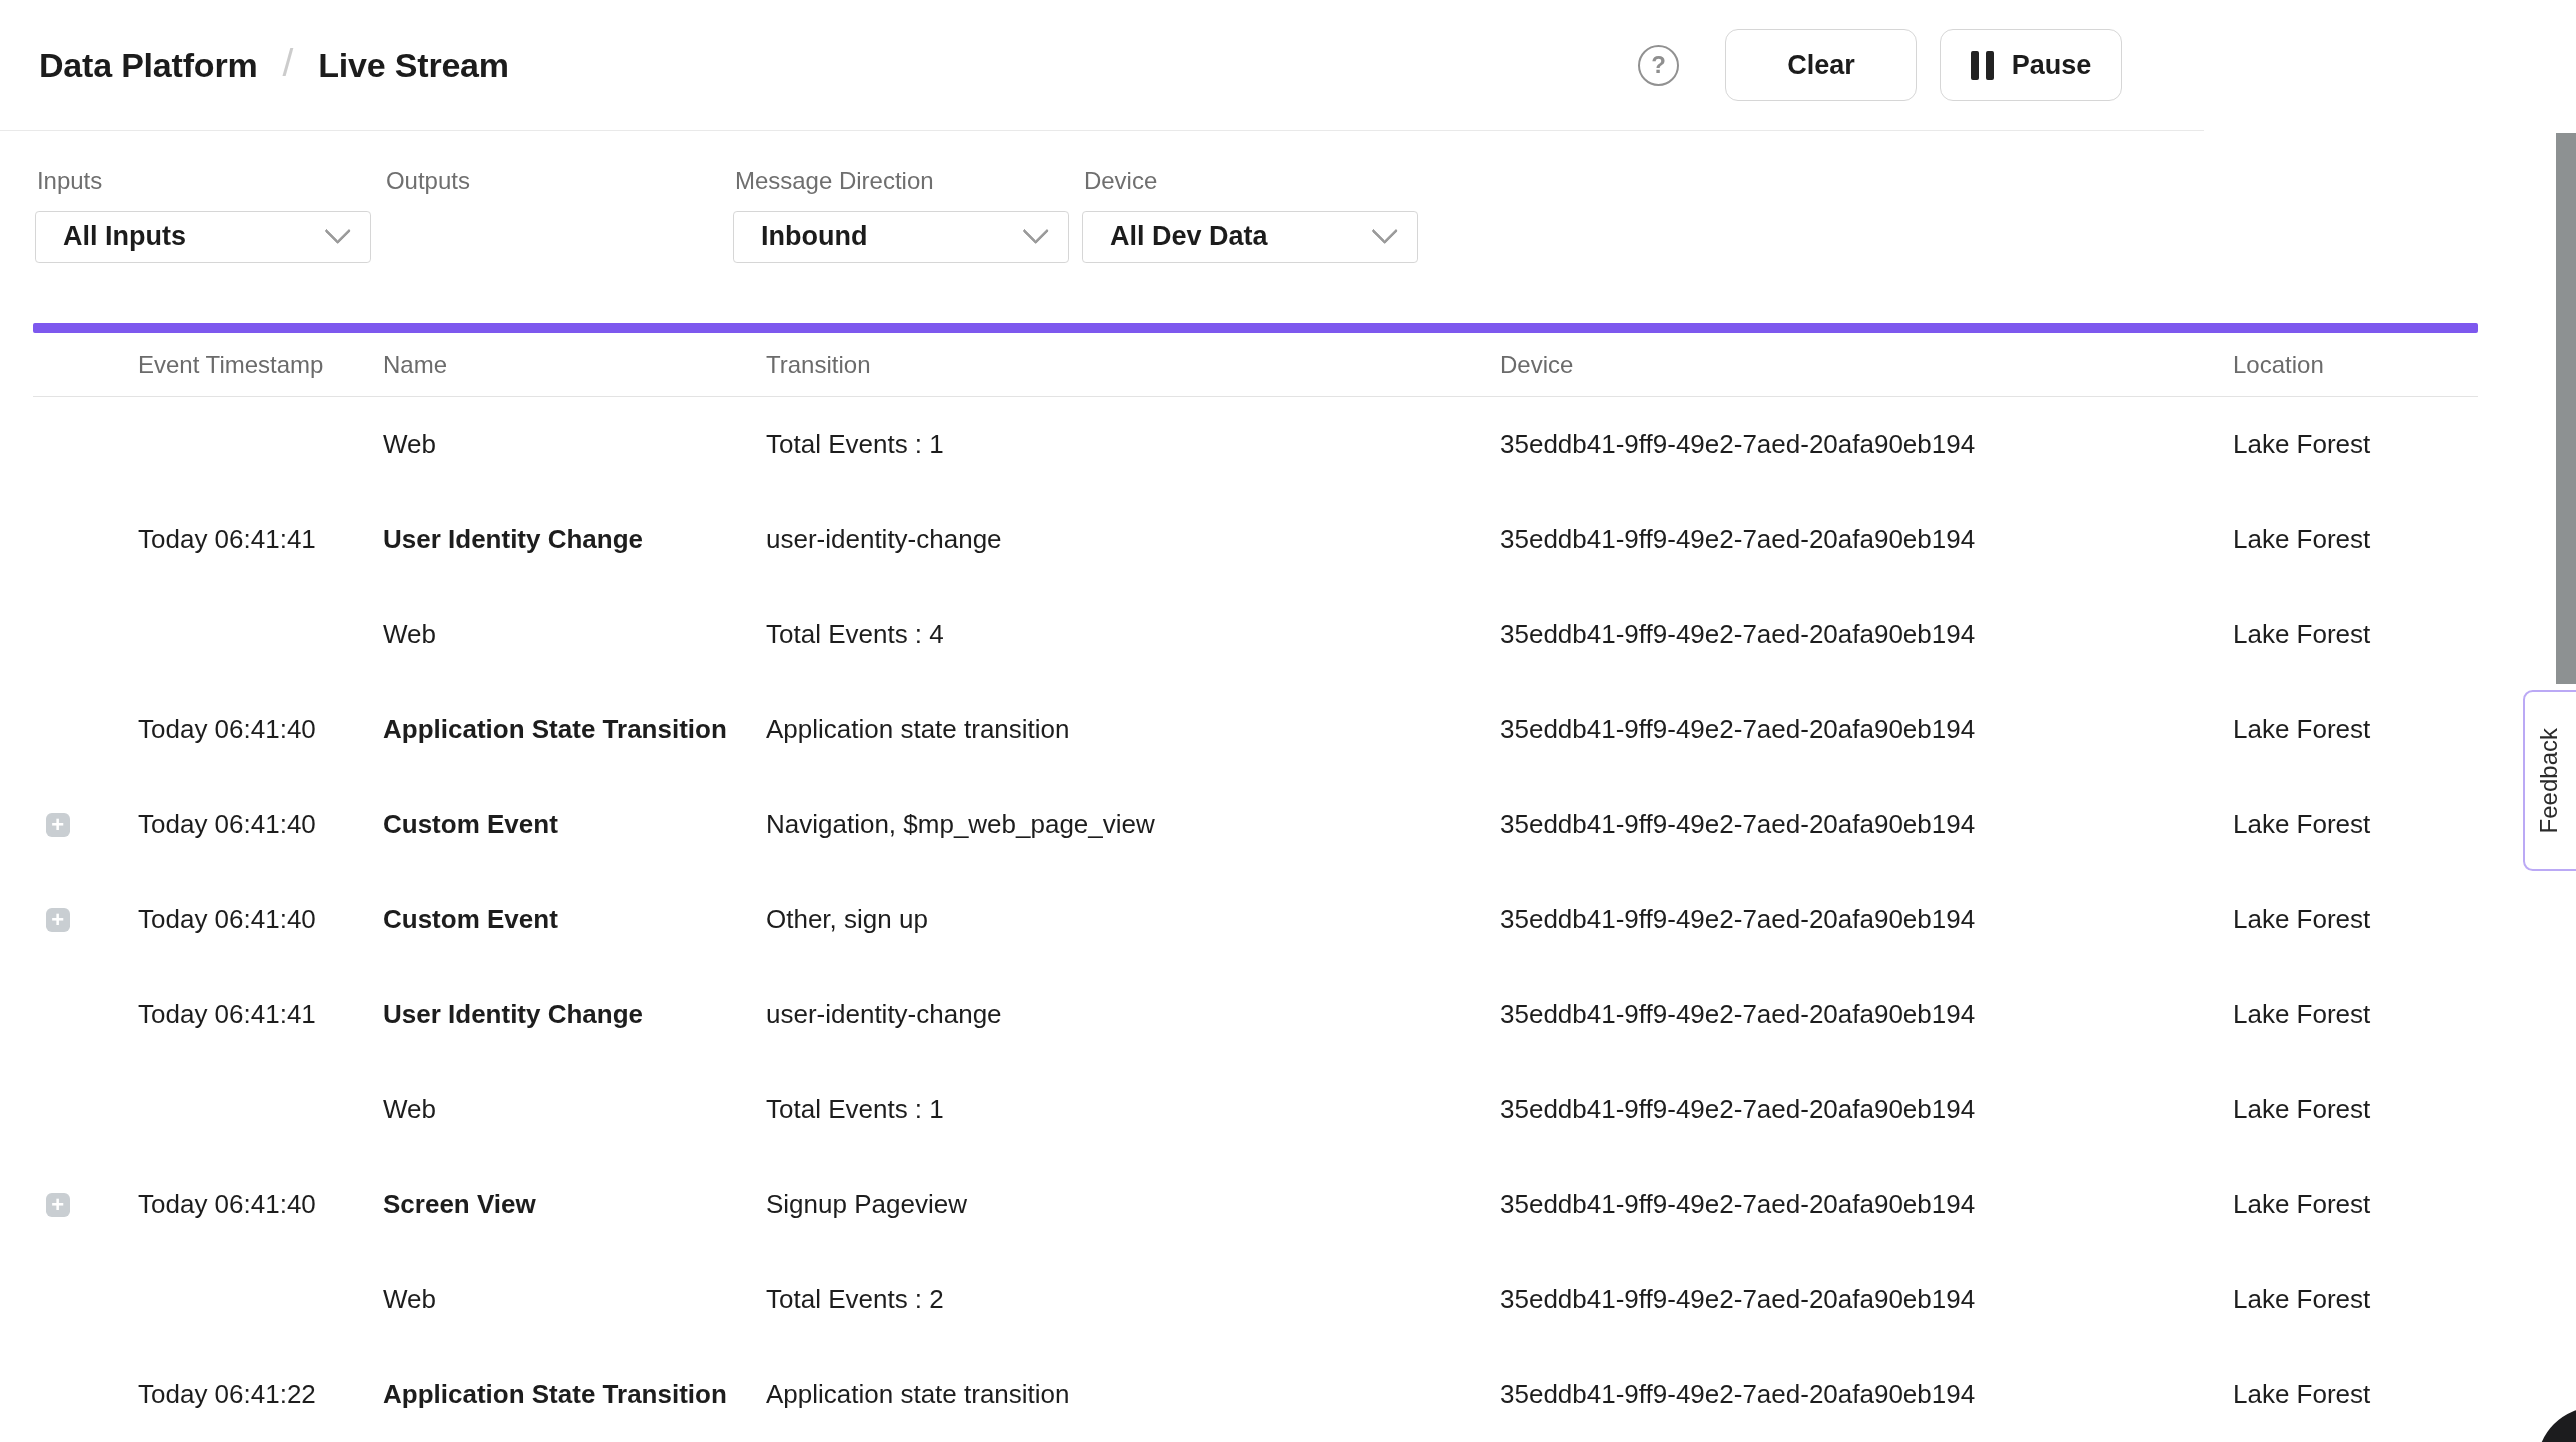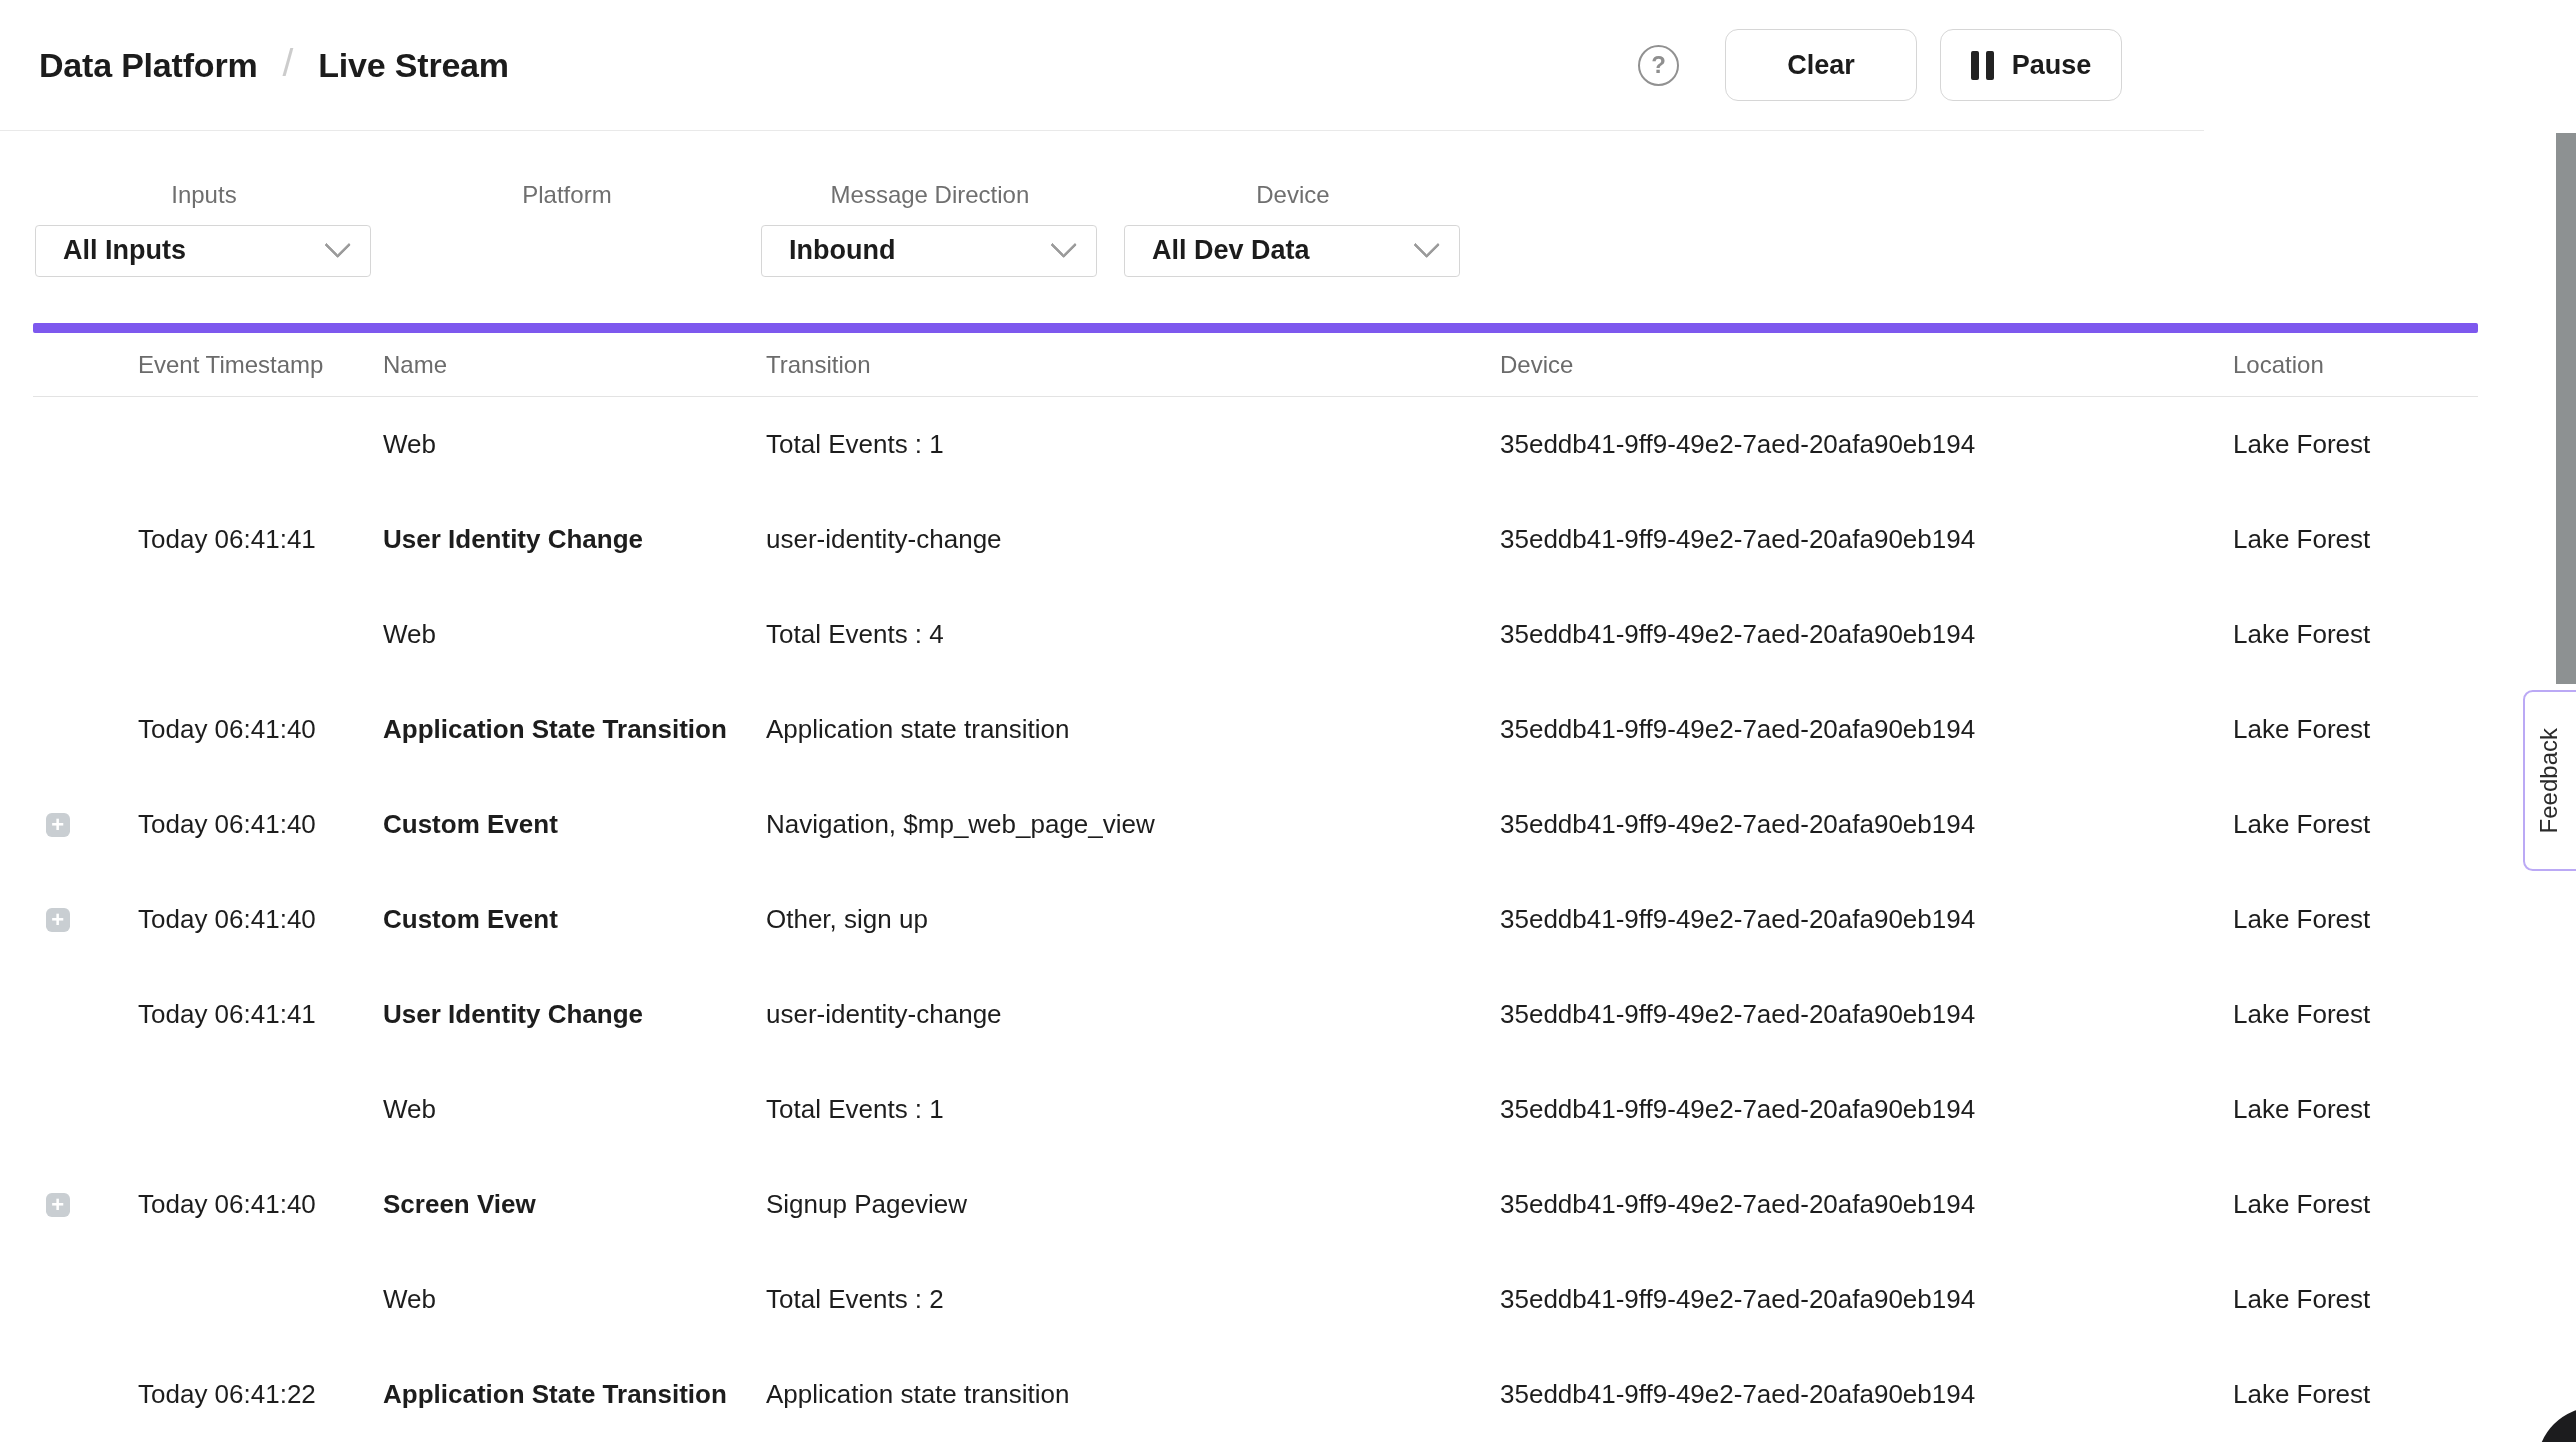--- a/index.html
+++ b/index.html
@@ -29,21 +29,21 @@
     height:72px; border:1.9px solid #d6d6d6; border-radius:13px; background:#fff;
     display:flex; align-items:center; justify-content:center; gap:17.5px;
     font-size:27px; font-weight:700; color:#1c1c1c; cursor:pointer;
   }
   .btn-clear { min-width:192px; }
   .btn-pause { min-width:182px; padding:0 29px; }
   .pause-ic { display:flex; gap:7.8px; }
   .pause-ic i { display:block; width:7.8px; height:29px; background:#222; border-radius:1.9px; }
 
   
-  .filters { position:absolute; top:132px; left:35px; display:flex; gap:27px;text-align:center; }
+  .filters { position:absolute; top:118px; left:35px; display:flex; gap:13px; }
   .fgroup { width:336px; }
   .flabel { font-size:24px; color:#6f6f6f; margin:49px 0 15.5px 1.9px; }
   .fselect {
     height:52px; border:1.9px solid #d6d6d6; border-radius:3.9px; background:#fff;
     display:flex; align-items:center; justify-content:space-between;
     padding:0 23px 0 27px; cursor:pointer;
   }
   .fvalue { font-size:27px; font-weight:600; color:#1c1c1c; }
   .chev {
     width:19.4px; height:19.4px; border-right:3.9px solid #9b9b9b; border-bottom:3.9px solid #9b9b9b;
@@ -114,21 +114,21 @@
 
   <div class="filters">
     <div class="fgroup">
       <div class="flabel">Inputs</div>
       <div class="fselect">
         <span class="fvalue">All Inputs</span>
         <span class="chev"></span>
       </div>
     </div>
     <div class="fgroup">
-      <div class="flabel">Platform</div>
+      <div class="flabel">Outputs</div>
     </div>
     <div class="fgroup">
       <div class="flabel">Message Direction</div>
       <div class="fselect">
         <span class="fvalue">Inbound</span>
         <span class="chev"></span>
       </div>
     </div>
     <div class="fgroup">
       <div class="flabel">Device</div>

